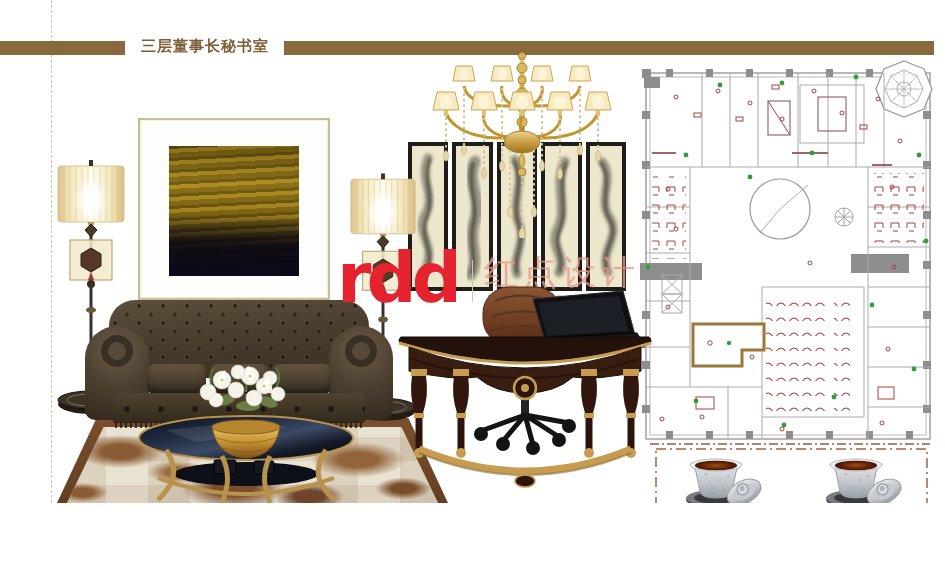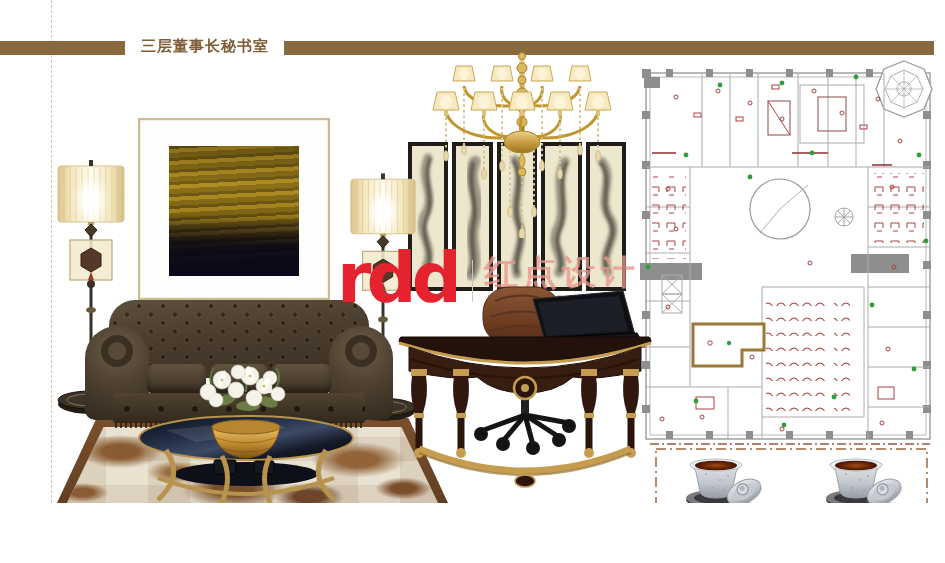--- a/index.html
+++ b/index.html
@@ -73,21 +73,21 @@
   .coffee-table{position:absolute;left:136px;top:358px;width:220px;height:150px;z-index:5;}
   .desk-group{position:absolute;left:395px;top:285px;width:260px;height:215px;z-index:6;}
 
   .plan{position:absolute;left:632px;top:57px;width:308px;height:390px;z-index:1;}
   .teabox{position:absolute;left:655px;top:448px;width:273px;height:70px;z-index:1;}
 
   .wm{position:absolute;z-index:5;}
   .wm-logo{left:337px;top:243px;font-size:70px;line-height:1;font-weight:bold;color:#e4232f;
            letter-spacing:-5px;font-family:"DejaVu Sans","Liberation Sans",sans-serif;}
   .wm-sep{left:472px;top:260px;width:1px;height:42px;background:#c6c6c6;}
-  .wm-cn{left:484px;top:250px;font-size:34px;font-weight:bold;letter-spacing:5px;
+  .wm-cn{left:484px;top:250px;font-size:34px;font-weight:normal;letter-spacing:5px;
          color:rgba(232,150,140,.78);white-space:nowrap;}
   .wm-en{left:487px;top:291px;font-size:15px;font-weight:bold;letter-spacing:4px;
          color:rgba(232,150,140,.72);white-space:nowrap;}
   .defs-holder{position:absolute;width:0;height:0;overflow:hidden;}
 </style>
 </head>
 <body>
 
 <svg class="defs-holder" aria-hidden="true">
   <defs>

